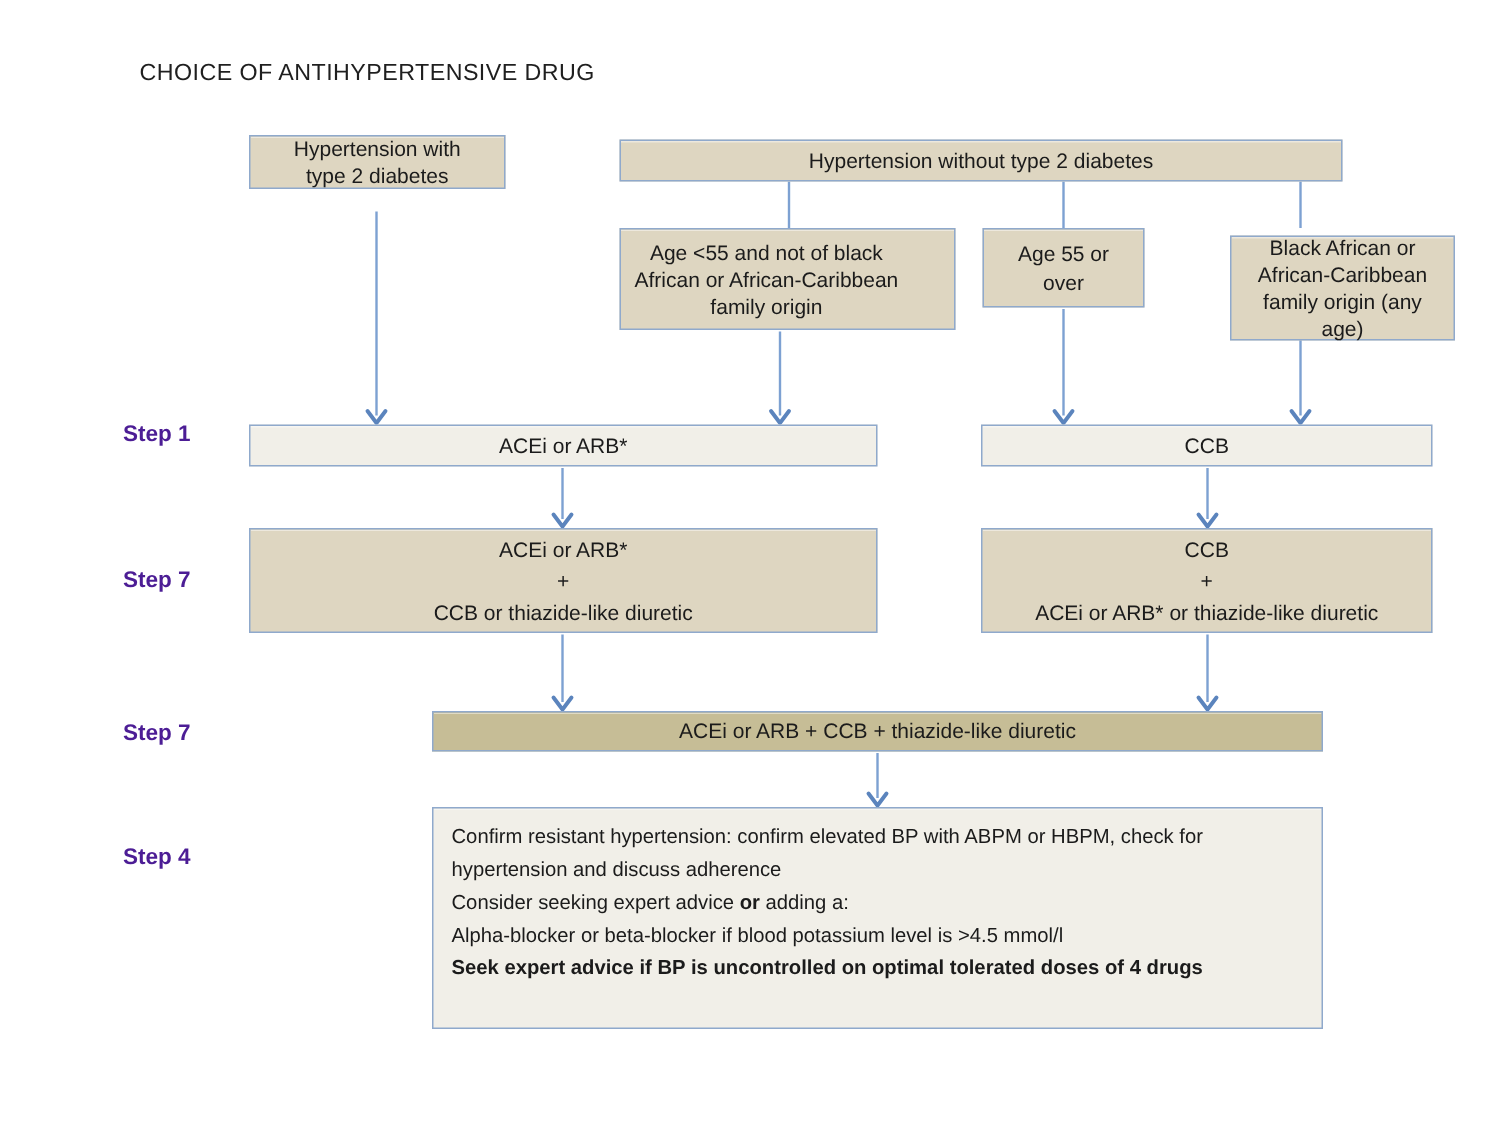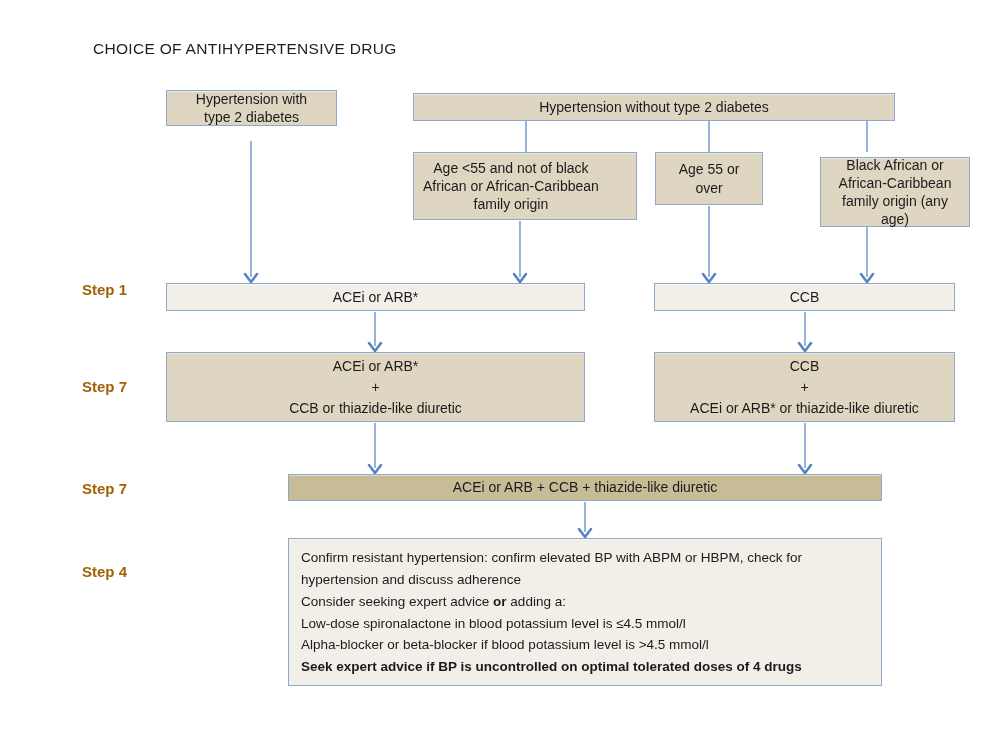--- a/index.html
+++ b/index.html
@@ -14,21 +14,21 @@
   .node{
     position:absolute;box-sizing:border-box;border:1.5px solid var(--border,#8fa9cc);
     display:flex;align-items:center;justify-content:center;text-align:center;
     font-size:14px;line-height:1.3;box-shadow:inset 0 1px 0 rgba(255,255,255,.45);
   }
   .fill-tan{background:var(--tan,#ded6c1);}
   .fill-light{background:var(--light,#f1efe8);}
   .fill-dark{background:var(--dark,#c6bd96);}
   .prelined{white-space:pre-line;}
   .left-text{justify-content:flex-start;text-align:center;padding:4px 9px;}
-  .step-label{position:absolute;left:82px;font-weight:bold;font-size:15px;color:#a16207;}
+  .step-label{position:absolute;left:82px;font-weight:bold;font-size:15px;color:#4c1d95;}
   .step4-box{
     position:absolute;box-sizing:border-box;border:1.5px solid var(--border,#8fa9cc);
     background:var(--light,#f1efe8);font-size:13.5px;line-height:1.62;
     padding:8px 12px;text-align:left;box-shadow:inset 0 1px 0 rgba(255,255,255,.45);
   }
   .s4line{white-space:pre-line;}
   .footnote{
     position:absolute;left:93px;top:701px;font-size:13.2px;line-height:1.65;
     white-space:pre-line;color:#161616;
   }
@@ -101,19 +101,18 @@
   <div class="node fill-tan prelined" style="left:654px;top:352px;width:301px;height:70px;line-height:1.5;">CCB
 +
 ACEi or ARB* or thiazide-like diuretic</div>
 
   <div class="node fill-dark" style="left:288px;top:474px;width:594px;height:27px;">ACEi or ARB + CCB + thiazide-like diuretic</div>
 
   <div class="step4-box" style="left:288px;top:538px;width:594px;height:148px;">
     <div class="s4line">Confirm resistant hypertension: confirm elevated BP with ABPM or HBPM, check for
 hypertension and discuss adherence</div>
     <div><span>Consider seeking expert advice </span><b>or</b><span> adding a:</span></div>
-    <div class="s4line">Low-dose spironalactone in blood potassium level is ≤4.5 mmol/l</div>
     <div class="s4line">Alpha-blocker or beta-blocker if blood potassium level is &gt;4.5 mmol/l</div>
     <div class="s4line" style="font-weight:bold;">Seek expert advice if BP is uncontrolled on optimal tolerated doses of 4 drugs</div>
   </div>
 
 
 </div>
 
 </body></html>

